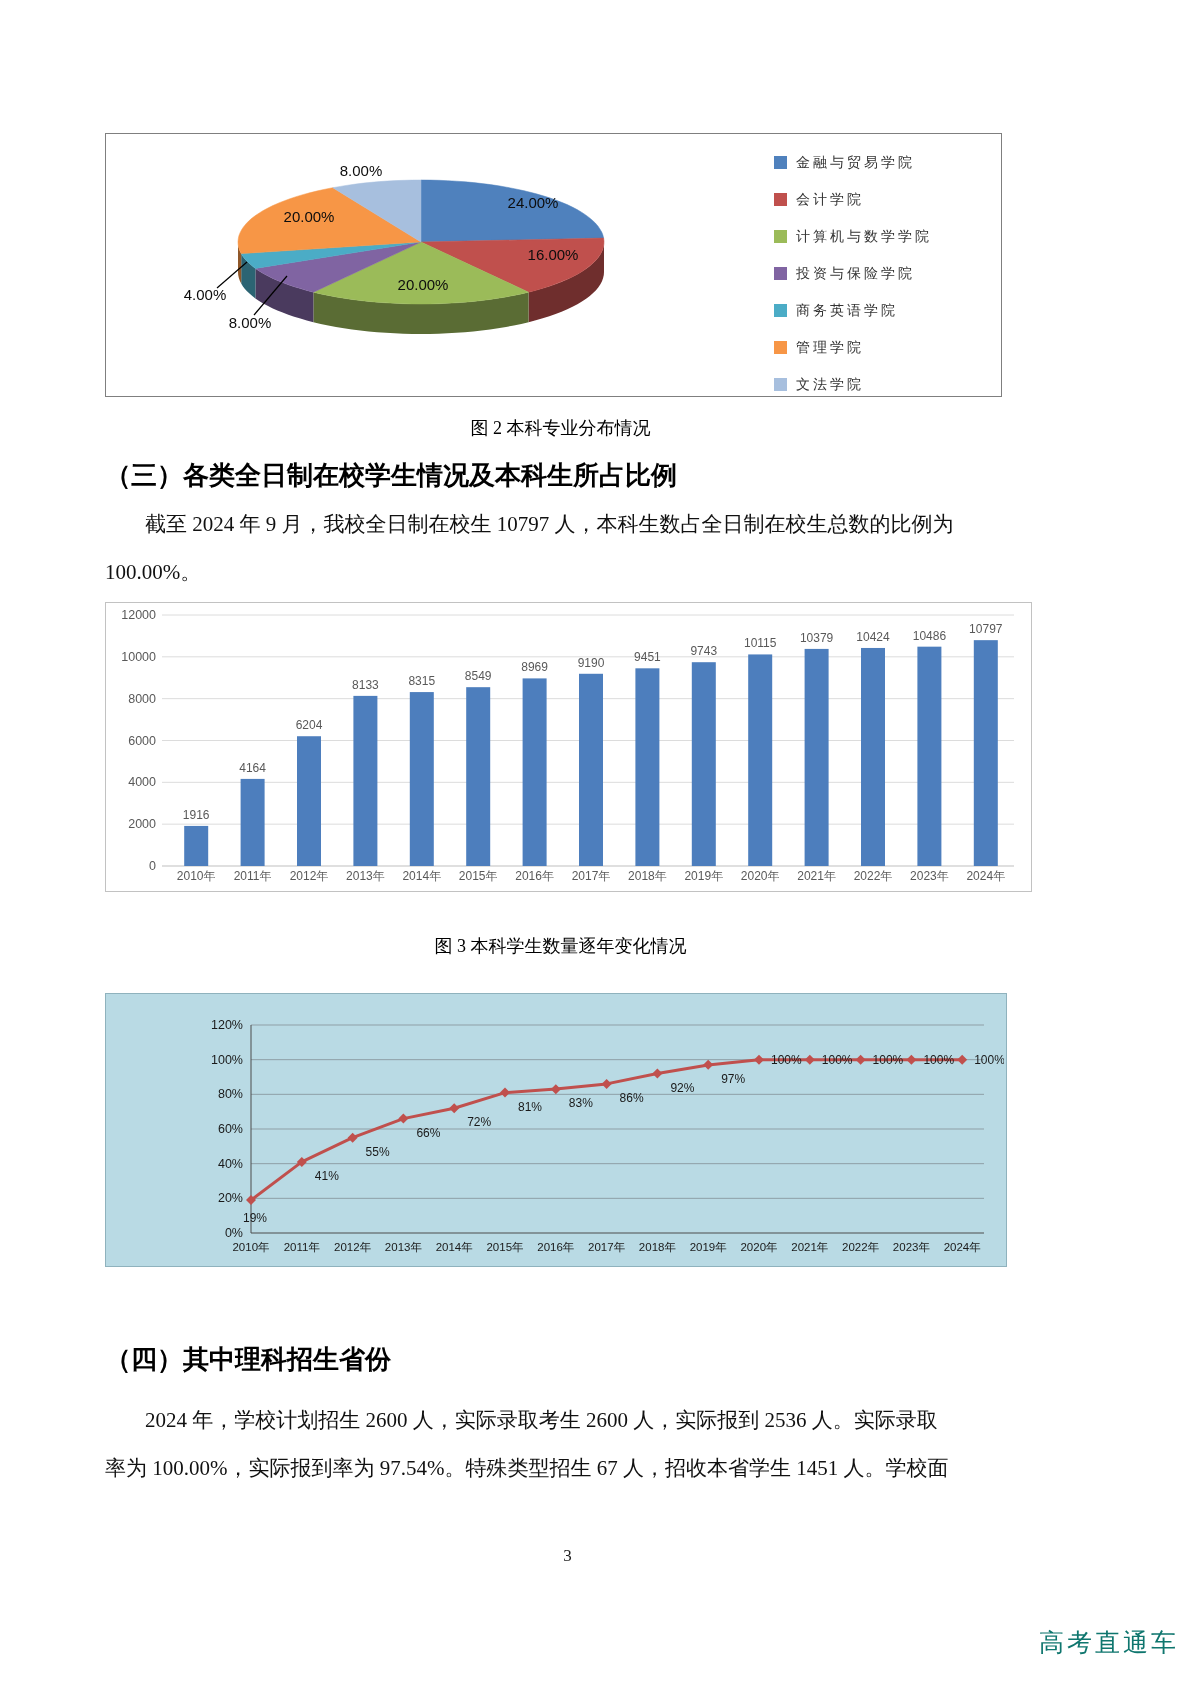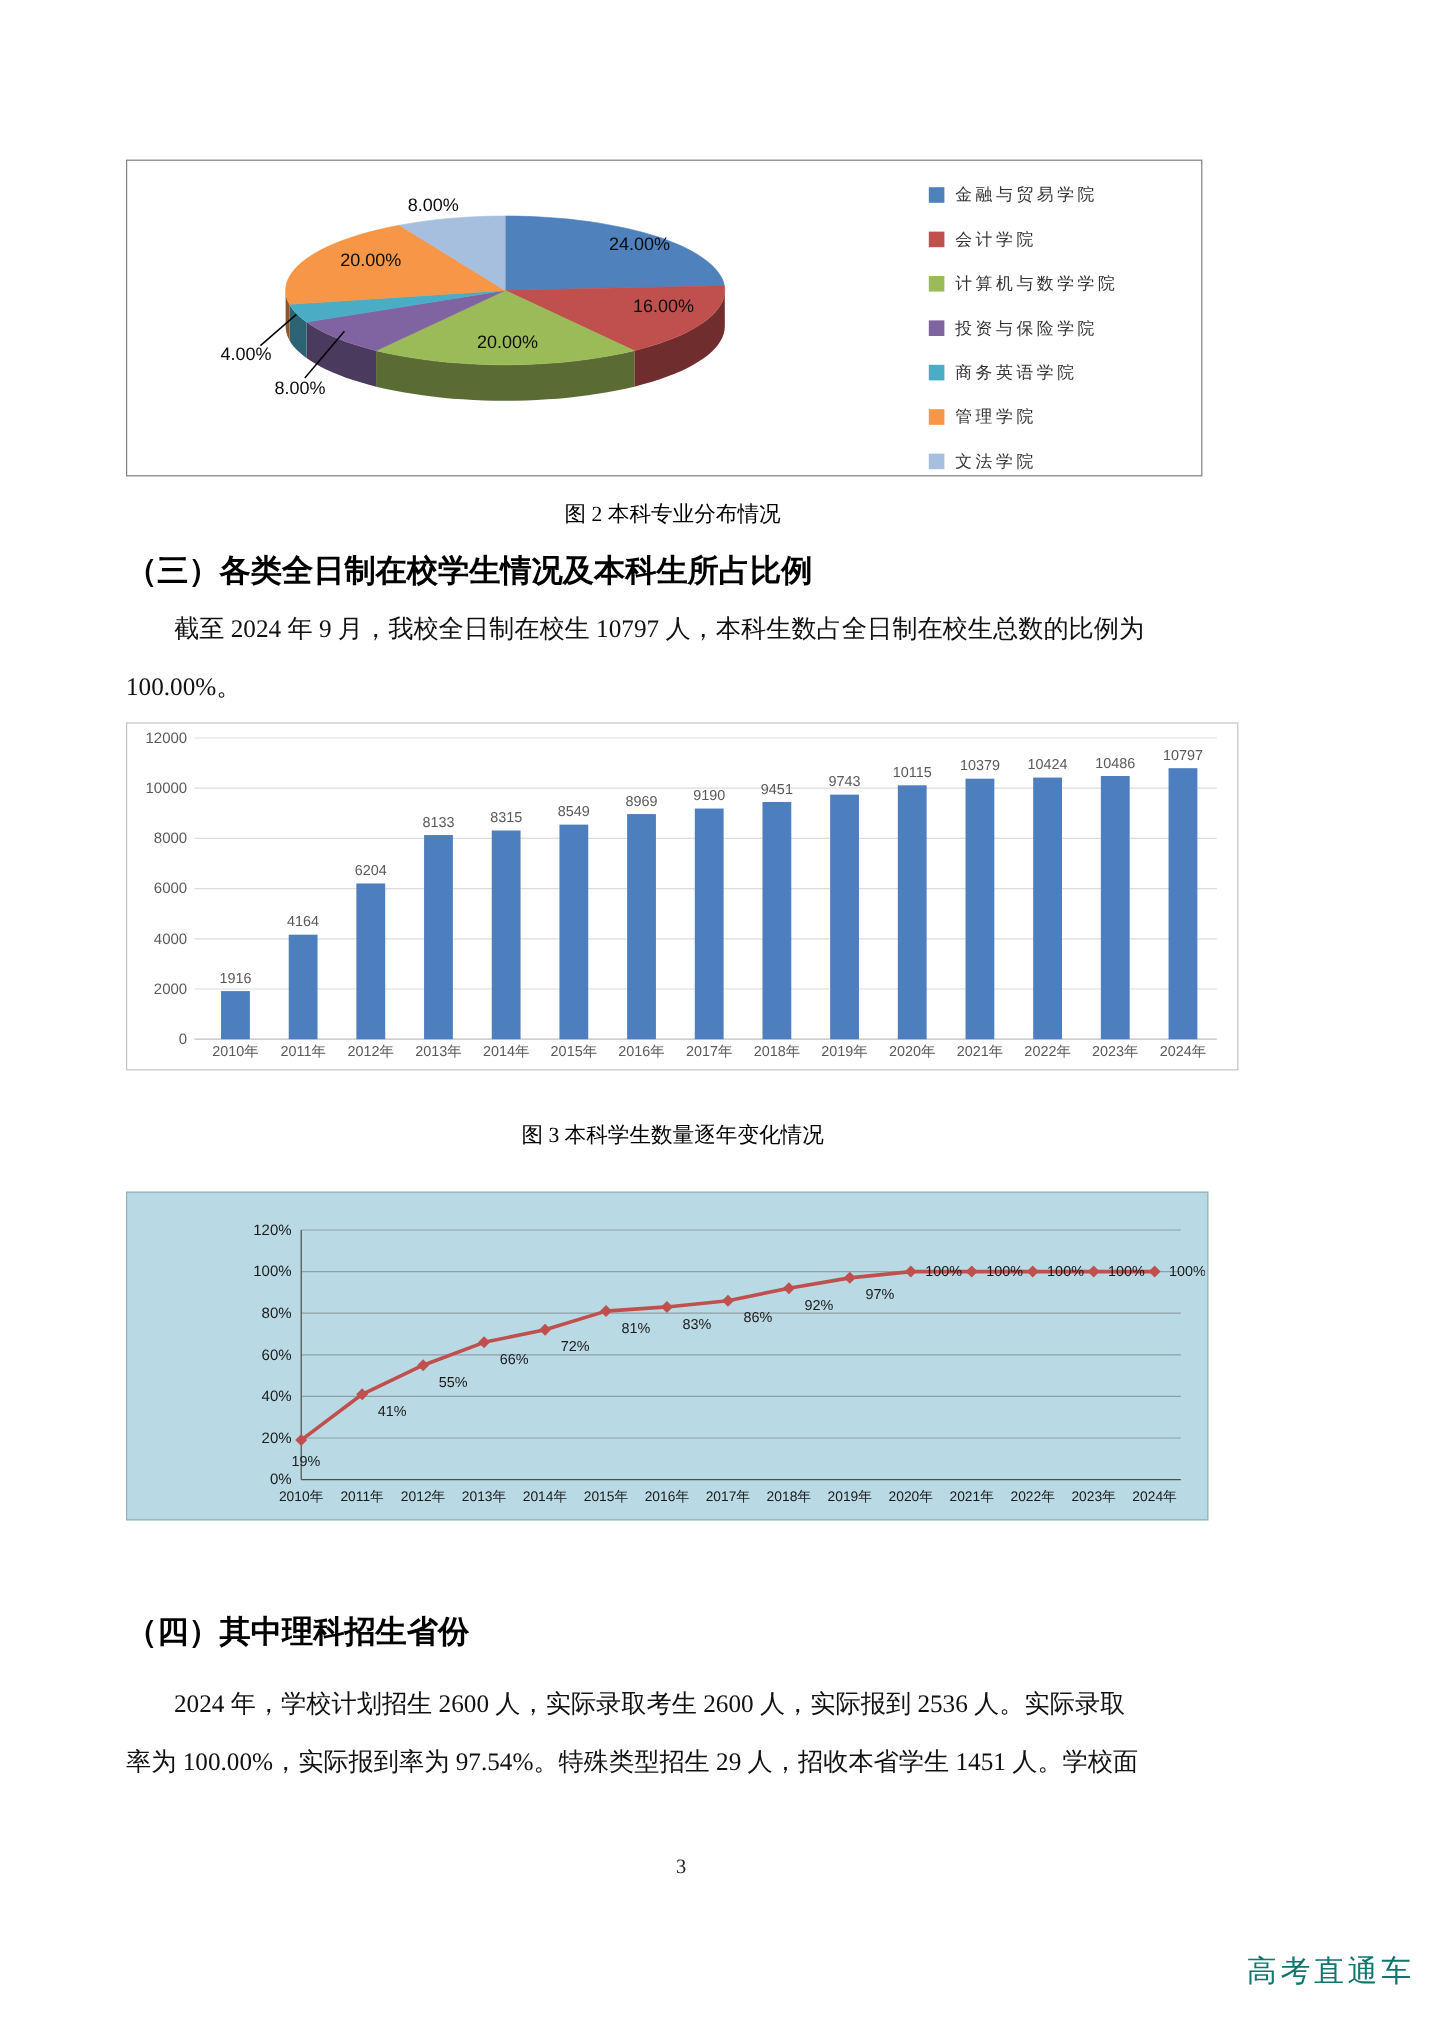--- a/index.html
+++ b/index.html
@@ -221,18 +221,18 @@
         <text x="805.4" y="257" text-anchor="middle" font-size="11.5" fill="#1a1a1a">2023年</text>
         <path d="M856.1999999999999 60.66666666666666L861.1999999999999 65.66666666666666L856.1999999999999 70.66666666666666L851.1999999999999 65.66666666666666Z" fill="#c0504d"></path>
         <text x="868.1999999999999" y="69.66666666666666" text-anchor="start" font-size="12" fill="#1a1a1a">100%</text>
         <text x="856.1999999999999" y="257" text-anchor="middle" font-size="11.5" fill="#1a1a1a">2024年</text>
       </svg>
   </div>
 
   <div class="heading" style="top:1342px;">（四）其中理科招生省份</div>
   <div class="para" style="top:1396px;">
     <div class="line indent">2024 年，学校计划招生 2600 人，实际录取考生 2600 人，实际报到 2536 人。实际录取</div>
-    <div class="line">率为 100.00%，实际报到率为 97.54%。特殊类型招生 29 人，招收本省学生 1451 人。学校面</div>
+    <div class="line">率为 100.00%，实际报到率为 97.54%。特殊类型招生 67 人，招收本省学生 1451 人。学校面</div>
   </div>
 
   <div class="pagenum" style="top:1546px;">3</div>
   <div class="watermark">高考直通车</div>
 </div>
 
 </body></html>

